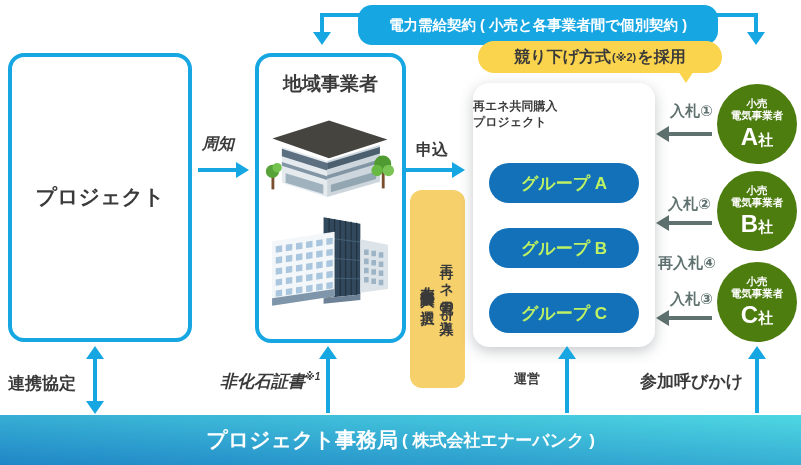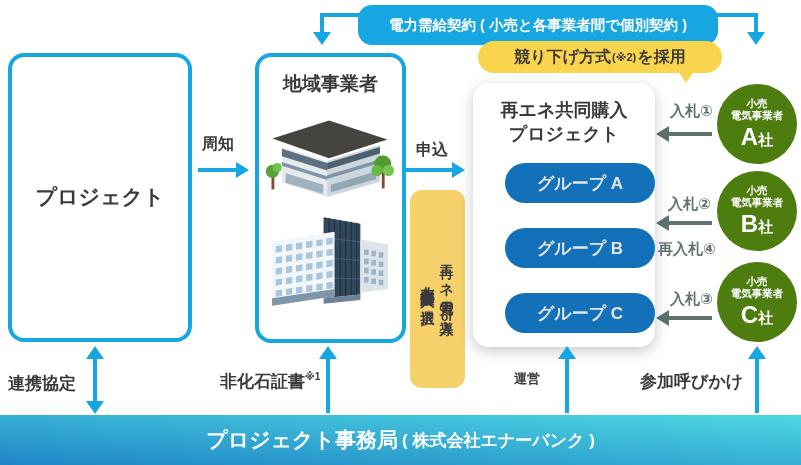--- a/index.html
+++ b/index.html
@@ -38,24 +38,24 @@
   .left-box { left:8px; top:53px; width:184px; height:289px; display:flex; align-items:center; justify-content:center; }
   .left-box .t { text-align:center; font-size:21px; line-height:1.55; }
   .mid-box { left:255px; top:53px; width:151px; height:290px; }
   .mid-box .t { position:absolute; top:14px; left:0; width:100%; text-align:center; font-size:19px; }
   .mid-box svg { position:absolute; }
   
   .proj-box {
     position:absolute; left:473px; top:83px; width:182px; height:264px; border-radius:16px;
     background:#fff; box-shadow:0 4px 14px rgba(50,60,70,.28); z-index:2;
   }
-  .proj-box .t { margin-top:15px; text-align:center; font-size:18px; line-height:1.35; }
+  .proj-box .t { margin-top:15px; font-size:12px; line-height:1.35; }
   .pill {
-    position:absolute; left:32px; width:150px; height:40px; border-radius:20px; background:#1271b8;
-    color:#e5e5e5; font-size:17px; display:flex; align-items:center; justify-content:center;
+    position:absolute; left:16px; width:150px; height:40px; border-radius:20px; background:#1271b8;
+    color:#bef264; font-size:17px; display:flex; align-items:center; justify-content:center;
   }
   
   .sel-box {
     position:absolute; left:410px; top:190px; width:55px; height:198px; border-radius:12px;
     background:#f6d06b; display:flex; flex-direction:row-reverse; align-items:center; justify-content:center;
     gap:3px; z-index:2;
   }
   .sel-box .col { writing-mode:vertical-rl; font-size:14px; letter-spacing:1px; line-height:1.15; }
   .sel-box .tcu { text-combine-upright:all; font-size:12px; }
   
@@ -95,21 +95,21 @@
       <span>を採用</span>
   </div>
   <div class="tri tail" style="left:678px;top:71px;z-index:3;"></div>
 
   <div class="obox left-box">
     <div class="t">
       <span style="display:block">プロジェクト</span>
     </div>
   </div>
 
-  <span class="lbl" style="left:202px;top:134px;">周知</span>
+  <span class="lbl" style="left:202px;top:134px;font-style:italic;">周知</span>
   <div class="ln" style="left:198px;top:168px;width:38px;height:4px;"></div>
   <div class="tri right" style="left:236px;top:162px;"></div>
 
   <div class="obox mid-box">
     <div class="t">地域事業者</div>
     <svg viewBox="0 0 140 95" style="left:4px;top:52px;width:132px;height:90px;">
       <rect x="9" y="70" width="3" height="15" fill="#7b4f2e"></rect>
       <circle cx="10" cy="66" r="7" fill="#57a339"></circle>
       <circle cx="15" cy="62" r="5" fill="#74c24e"></circle>
       <polygon points="10,31 70,12 132,32 70,52" fill="#45443f"></polygon>
@@ -185,32 +185,32 @@
     <span class="c"><b>C</b><span>社</span></span>
   </div>
 
   <span class="lbl gray" style="left:670px;top:102px;">入札①</span>
   <div class="ln g" style="left:669px;top:132px;width:43px;height:4px;"></div>
   <div class="tri left" style="left:656px;top:126px;"></div>
 
   <span class="lbl gray" style="left:668px;top:195px;">入札②</span>
   <div class="ln g" style="left:669px;top:221px;width:43px;height:4px;"></div>
   <div class="tri left" style="left:656px;top:215px;"></div>
-  <span class="lbl gray" style="left:658px;top:240px;">再入札④</span>
+  <span class="lbl gray" style="left:658px;top:254px;">再入札④</span>
 
   <span class="lbl gray" style="left:670px;top:290px;">入札③</span>
   <div class="ln g" style="left:669px;top:316px;width:43px;height:4px;"></div>
   <div class="tri left" style="left:656px;top:310px;"></div>
 
   <span class="lbl" style="left:8px;top:372px;font-size:17px;">連携協定</span>
   <div class="ln" style="left:93px;top:357px;width:4px;height:47px;"></div>
   <div class="tri up" style="left:86px;top:346px;"></div>
   <div class="tri down" style="left:86px;top:401px;"></div>
 
-  <span class="lbl" style="left:220px;top:370px;font-size:17px;"><span>非化石証書</span><span class="sup">※1</span></span>
+  <span class="lbl" style="left:220px;top:370px;font-size:17px;font-style:italic;"><span>非化石証書</span><span class="sup">※1</span></span>
   <div class="ln" style="left:326px;top:357px;width:4px;height:56px;"></div>
   <div class="tri up" style="left:319px;top:346px;"></div>
 
   <span class="lbl" style="left:514px;top:370px;font-size:13px;">運営</span>
   <div class="ln" style="left:565px;top:357px;width:4px;height:56px;"></div>
   <div class="tri up" style="left:558px;top:346px;z-index:3;"></div>
 
   <span class="lbl" style="left:640px;top:370px;font-size:17px;">参加呼びかけ</span>
   <div class="ln" style="left:755px;top:357px;width:4px;height:56px;"></div>
   <div class="tri up" style="left:748px;top:346px;z-index:2;"></div>

